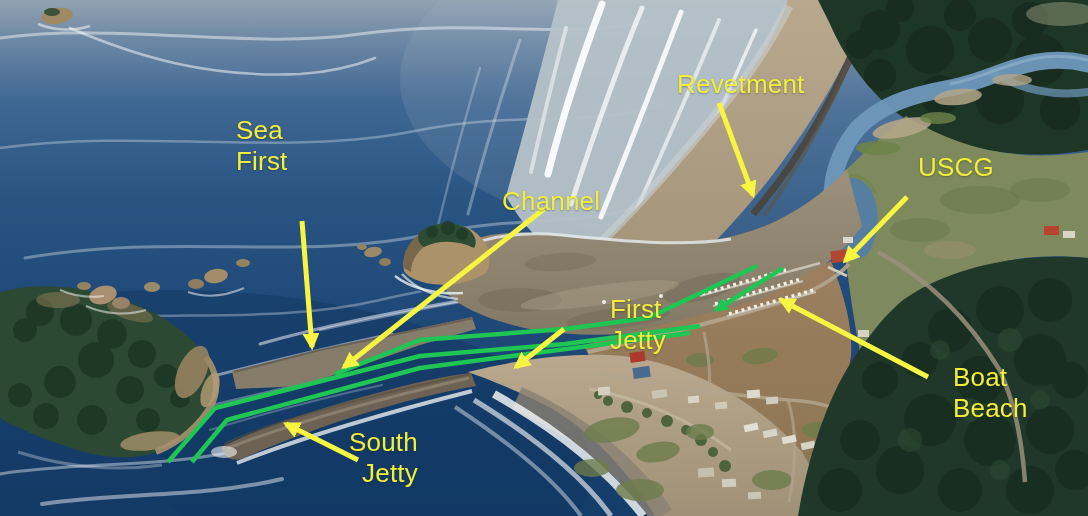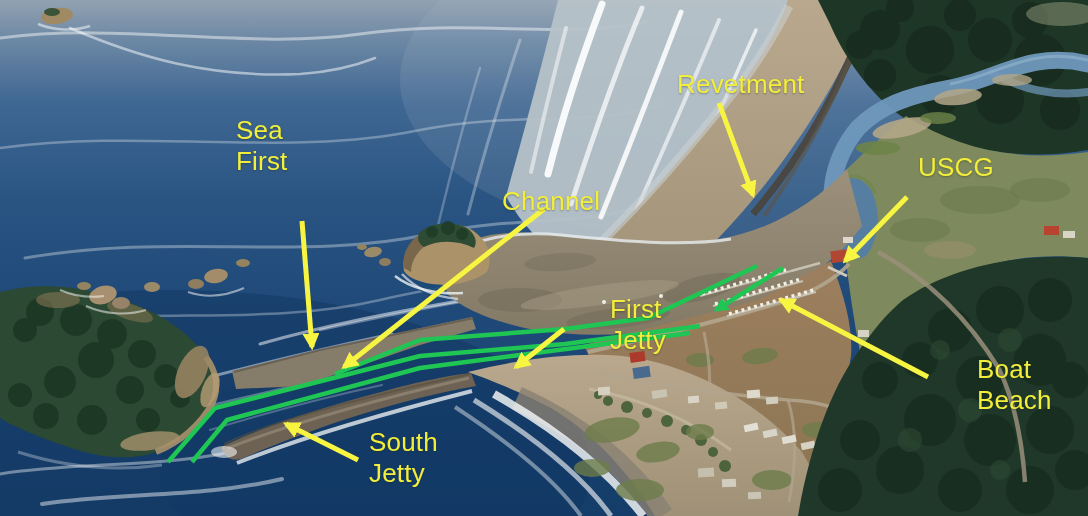--- a/index.html
+++ b/index.html
@@ -372,21 +372,21 @@
     <div class="lbl" style="left: 502px; top: 186px;">
       <div>Channel</div>
     </div>
     <div class="lbl" style="left: 918px; top: 152px;">
       <div>USCG</div>
     </div>
     <div class="lbl bold" style="left: 566px; top: 294px;">
       <div>First</div>
       <div>Jetty</div>
     </div>
-    <div class="lbl" style="left: 953px; top: 354px; margin-left: 24px;">
+    <div class="lbl" style="left: 953px; top: 362px;">
       <div>Boat</div>
       <div>Beach</div>
     </div>
-    <div class="lbl" style="left: 369px; top: 427px;">
+    <div class="lbl" style="left: 349px; top: 427px; text-align: right;">
       <div>South</div>
       <div>Jetty</div>
     </div>
   </div>
 
 </body></html>

